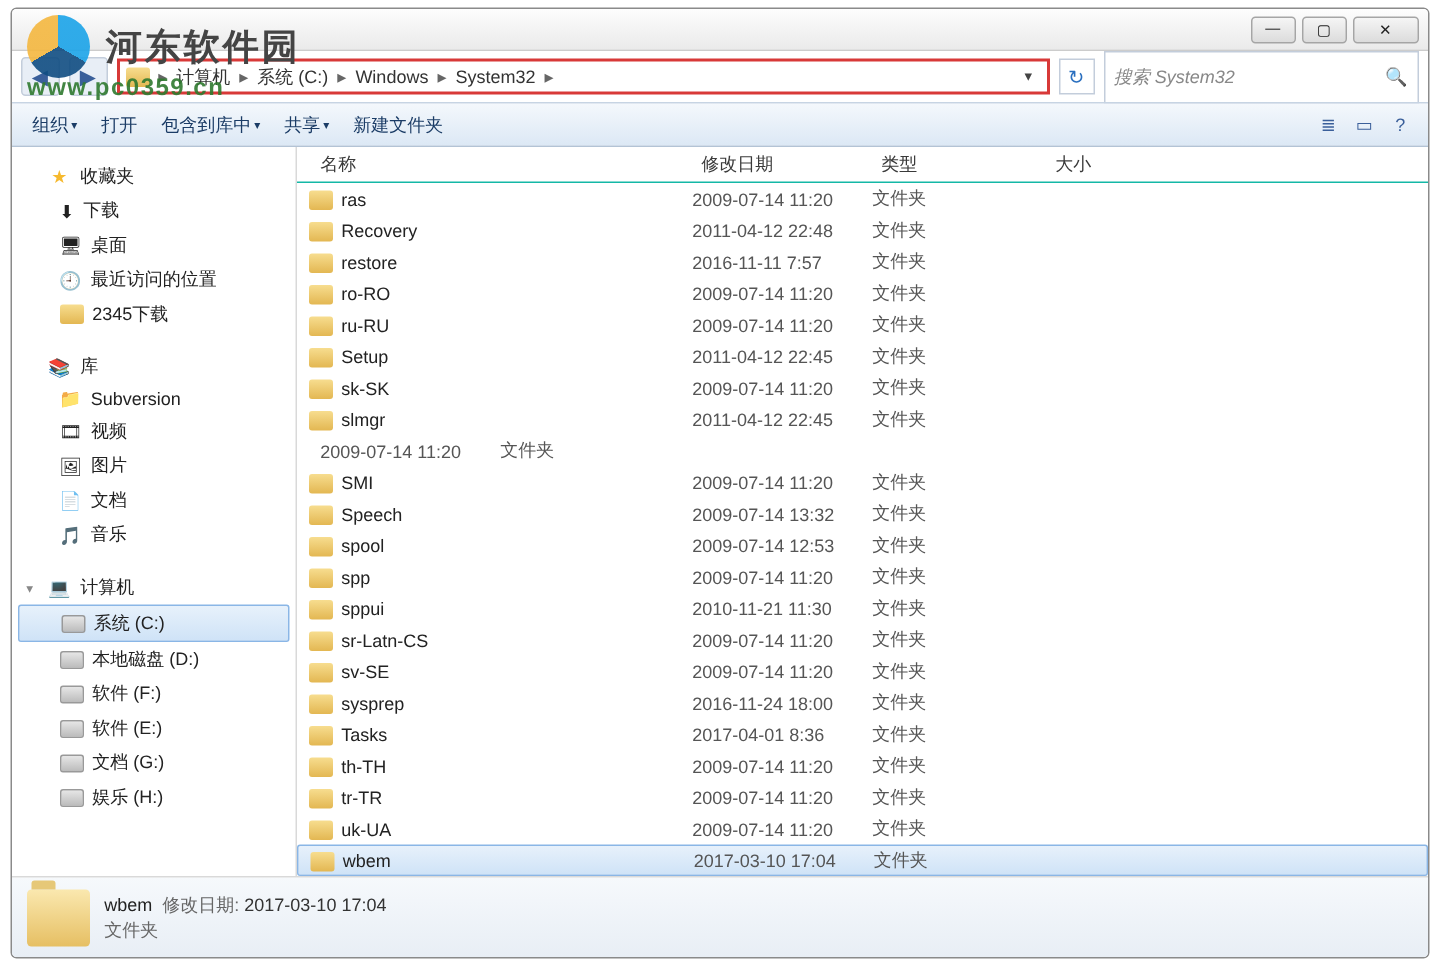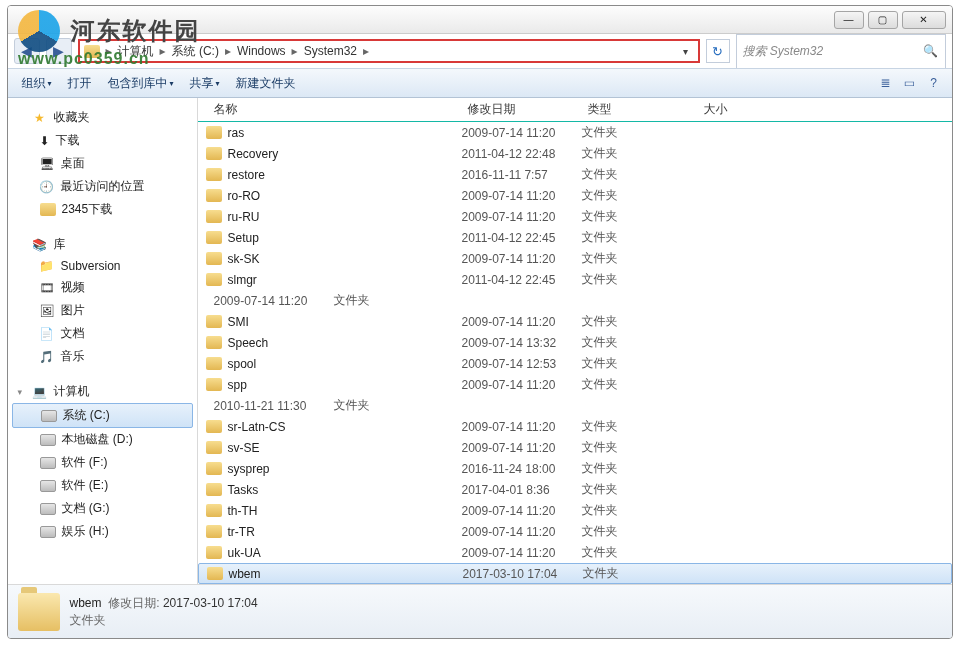--- a/index.html
+++ b/index.html
@@ -57,21 +57,21 @@
 .cols { height: 24px; display: flex; align-items: center; border-bottom: 1px solid #14b8a6; font-size: 12px; color: #3a3a3a; padding-left: 8px; }
 .cols span { padding-left: 8px; }
 .col-name { width: 254px; }
 .col-date { width: 120px; }
 .col-type { width: 116px; }
 .col-size { width: 80px; }
 .rows { flex: 1; overflow-y: auto; }
 .row { height: 21px; display: flex; align-items: center; font-size: 12px; color: #222; padding-left: 8px; }
 .row.sel { background: linear-gradient(#e7f1fb,#cfe3f7); border: 1px solid #8ab6e6; border-radius: 2px; }
 .row .ic-folder { margin-right: 6px; }
-.row .c-name { width: 248px; display: flex; align-items: center; }
+.row .c-name { width: 248px; display: flex; align-items: flex-end; }
 .row .c-date { width: 120px; color: #555; padding-left: 8px; }
 .row .c-type { width: 116px; color: #555; padding-left: 8px; }
 
 
 .detailsbar { height: 54px; border-top: 1px solid #d9d9d9; display: flex; align-items: center; padding: 4px 10px; gap: 10px; background: linear-gradient(#f6f9fc,#e8eef5); }
 .detailsbar .bigfolder { width: 42px; height: 38px; background: linear-gradient(#fae8af,#e6bf63); border-radius: 3px; position: relative; }
 .detailsbar .bigfolder::before { content:""; position:absolute; top:-6px; left:3px; width:16px; height:6px; background:#e6c878; border-radius:2px 2px 0 0; }
 .detailsbar .dtxt { font-size: 12px; color: #333; line-height: 1.4; }
 .detailsbar .dtxt .dname { color: #222; }
 .detailsbar .dtxt .dlabel { color: #666; }
@@ -329,20 +329,24 @@
           </div>
           <div class="row">
             <span class="c-name">
               <span class="ic-folder"></span>
               <span>spp</span>
             </span>
             <span class="c-date">2009-07-14 11:20</span>
             <span class="c-type">文件夹</span>
           </div>
           <div class="row">
+            <span class="c-name">
+              <span class="ic-folder"></span>
+              <span>sppui</span>
+            </span>
             <span class="c-date">2010-11-21 11:30</span>
             <span class="c-type">文件夹</span>
           </div>
           <div class="row">
             <span class="c-name">
               <span class="ic-folder"></span>
               <span>sr-Latn-CS</span>
             </span>
             <span class="c-date">2009-07-14 11:20</span>
             <span class="c-type">文件夹</span>

